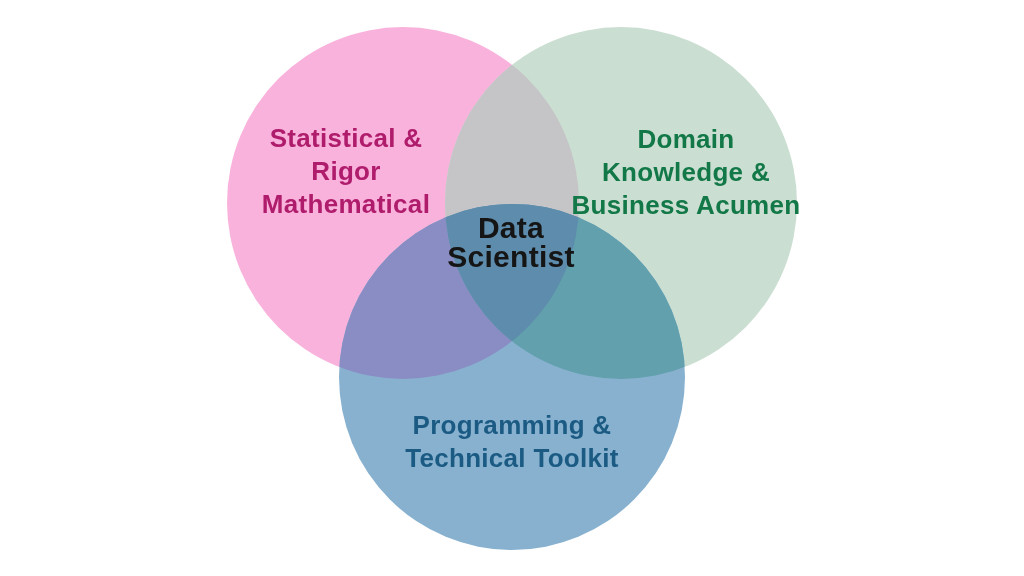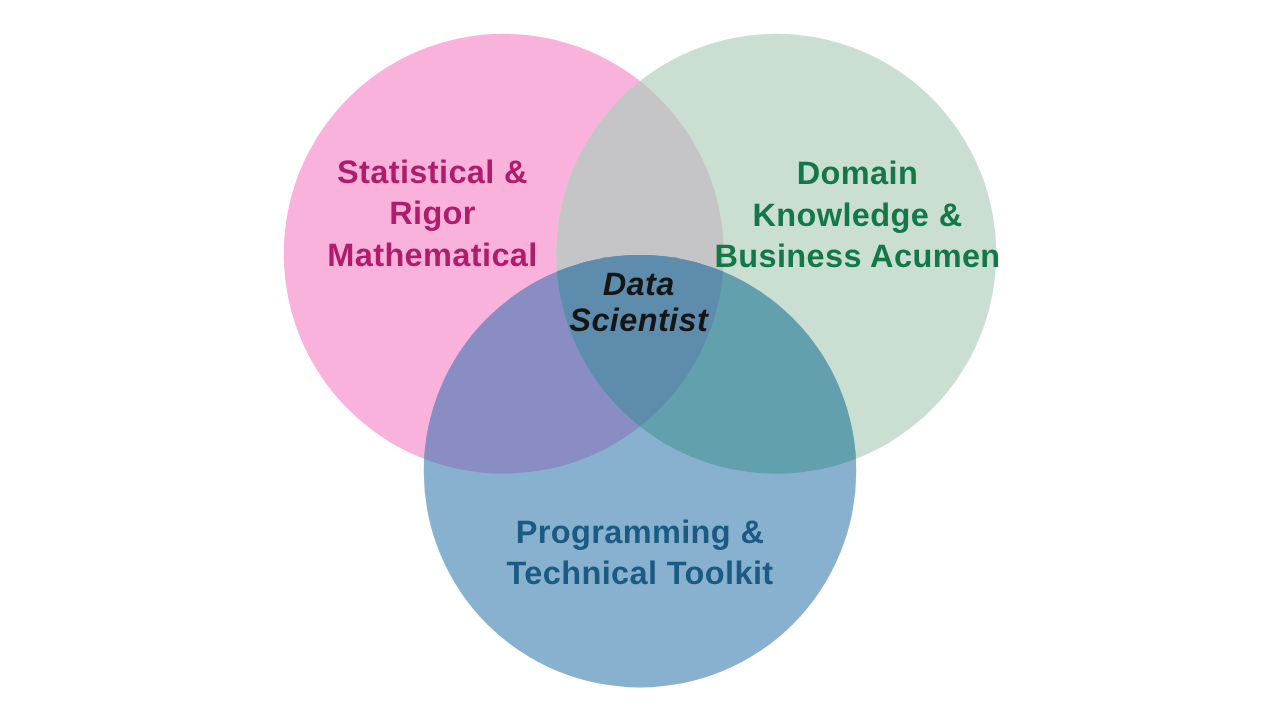--- a/index.html
+++ b/index.html
@@ -26,23 +26,22 @@
     text-align: center;
     font-weight: 700;
     letter-spacing: 0.3px;
     white-space: nowrap;
   }
   .label-set {
     font-size: 26px;
     line-height: 33px;
   }
   .label-center {
-    font-size: 26px;
+    font-size: 30px;
     line-height: 29px;
-    font-style: italic;
   }
   .lbl-statistical {
     left: 346px;
     top: 171px;
     color: #b01c6c;
   }
   .lbl-domain {
     left: 686px;
     top: 172px;
     color: #127847;

